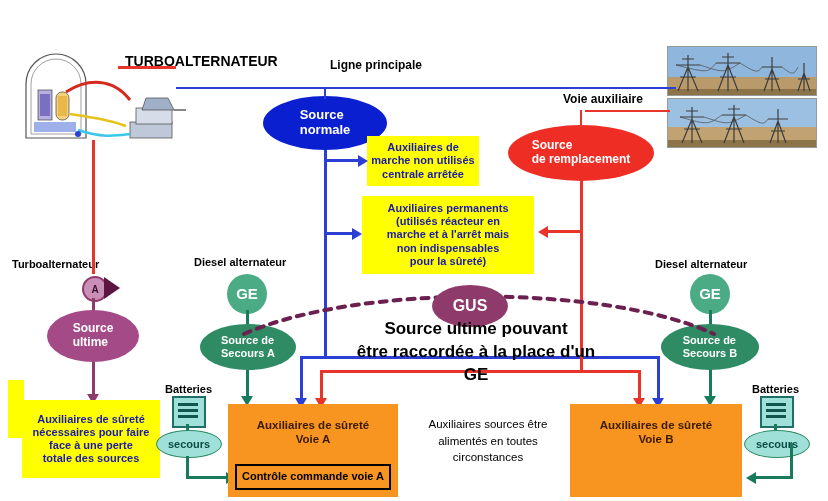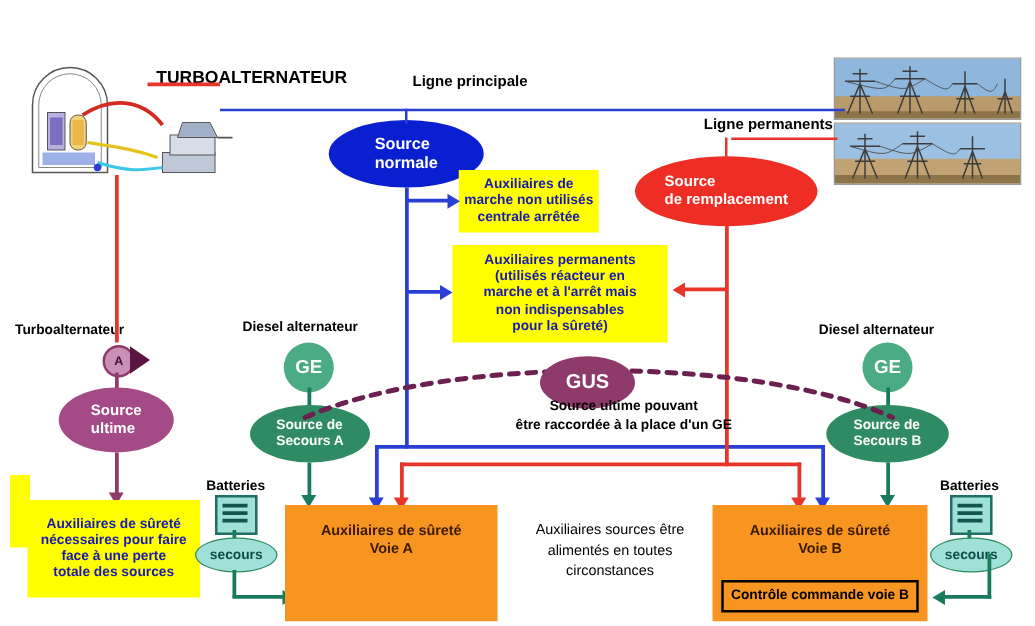--- a/index.html
+++ b/index.html
@@ -28,21 +28,21 @@
   .ah-left{width:0;height:0;border-top:6px solid transparent;border-bottom:6px solid transparent;}
   .ah-down{width:0;height:0;border-left:6px solid transparent;border-right:6px solid transparent;}
 </style>
 </head>
 <body>
 
 <div class="lbl bold" style="left:125px;top:53px;font-size:14px;">TURBOALTERNATEUR</div>
 
 <div class="lbl bold" style="left:330px;top:58px;font-size:12px;">Ligne principale</div>
 
-<div class="lbl bold" style="left:563px;top:92px;font-size:12px;">Ligne permanents</div>
+<div class="lbl bold" style="left:563px;top:92px;font-size:12px;">Voie auxiliaire</div>
 
 <div class="lbl bold" style="left:12px;top:258px;font-size:11px;">Turboalternateur</div>
 
 <div class="lbl bold" style="left:194px;top:256px;font-size:11px;">Diesel alternateur</div>
 
 <div class="lbl bold" style="left:655px;top:258px;font-size:11px;">Diesel alternateur</div>
 
 <div class="lbl bold" style="left:165px;top:383px;font-size:11px;">Batteries</div>
 
 <div class="lbl bold" style="left:752px;top:383px;font-size:11px;">Batteries</div>
@@ -215,21 +215,21 @@
 <div class="abs ah-down" style="left:704px;top:396px;border-top:10px solid #1a7a5e;"></div>
 
 <div class="abs" style="left:236px;top:286px;width:490px;height:60px;">
   <svg width="490" height="60" viewBox="0 0 490 60">
     <path d="M8 48 C 120 -2, 370 -2, 478 48" fill="none" stroke="#6b2050" stroke-width="4" stroke-dasharray="7 7" stroke-linecap="round"></path>
   </svg>
 </div>
 <div class="abs ellipse" style="left:432px;top:285px;width:76px;height:42px;background:#8e3b6b;color:#ffffff;font-weight:bold;font-size:16px;">
   <span>GUS</span>
 </div>
-<div class="abs ctr bold" style="left:374px;top:318px;width:250px;font-size:11px;white-space:pre-line;line-height:1.35;">Source ultime pouvant
+<div class="abs ctr bold" style="left:351px;top:318px;width:250px;font-size:17px;white-space:pre-line;line-height:1.35;">Source ultime pouvant
 être raccordée à la place d'un GE</div>
 
 <div class="abs" style="left:172px;top:396px;width:30px;height:28px;background:#9fe0d8;border:2px solid #1f6f66;">
   <svg width="26" height="24" viewBox="0 0 26 24" style="margin:1px 0 0 1px;">
     <rect x="3" y="4" width="20" height="3" fill="#11564e"></rect>
     <rect x="3" y="10" width="20" height="3" fill="#11564e"></rect>
     <rect x="3" y="16" width="20" height="3" fill="#11564e"></rect>
   </svg>
 </div>
 <div class="line green-line" style="left:186px;top:424px;width:3px;height:10px;"></div>
@@ -253,27 +253,27 @@
 </div>
 <div class="line green-line" style="left:790px;top:443px;width:3px;height:36px;"></div>
 <div class="line green-line" style="left:756px;top:476px;width:37px;height:3px;"></div>
 <div class="abs ah-left" style="left:746px;top:472px;border-right:10px solid #1a7a5e;"></div>
 
 <div class="abs" style="left:228px;top:404px;width:170px;height:93px;background:#f79520;">
   <div class="box" style="width:170px;height:58px;color:#3a1a00;font-weight:bold;font-size:11.5px;">
     <span style="white-space:pre-line;">Auxiliaires de sûreté
 Voie A</span>
   </div>
+  <div class="box" style="margin:2px auto 0;width:152px;height:22px;background:#f79520;border:2px solid #000;color:#000;font-weight:bold;font-size:11px;">
+    <span>Contrôle commande voie A</span>
+  </div>
 </div>
 
 <div class="abs" style="left:570px;top:404px;width:172px;height:93px;background:#f79520;">
   <div class="box" style="width:172px;height:58px;color:#3a1a00;font-weight:bold;font-size:11.5px;">
     <span style="white-space:pre-line;">Auxiliaires de sûreté
 Voie B</span>
   </div>
-  <div class="box" style="margin:2px auto 0;width:154px;height:22px;background:#f79520;border:2px solid #000;color:#000;font-weight:bold;font-size:11px;">
-    <span>Contrôle commande voie B</span>
-  </div>
 </div>
 
 <div class="abs ctr" style="left:408px;top:416px;width:160px;font-size:11.5px;white-space:pre-line;line-height:1.45;">Auxiliaires sources être
 alimentés en toutes
 circonstances</div>
 
 </body></html>

